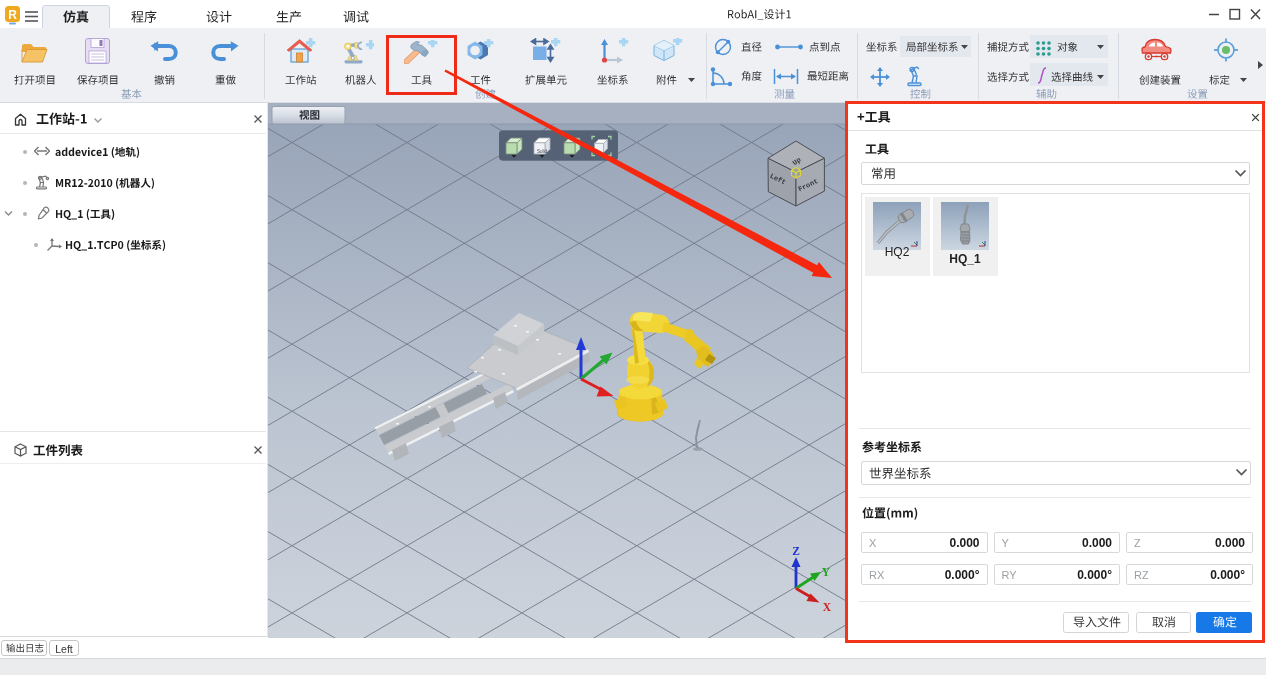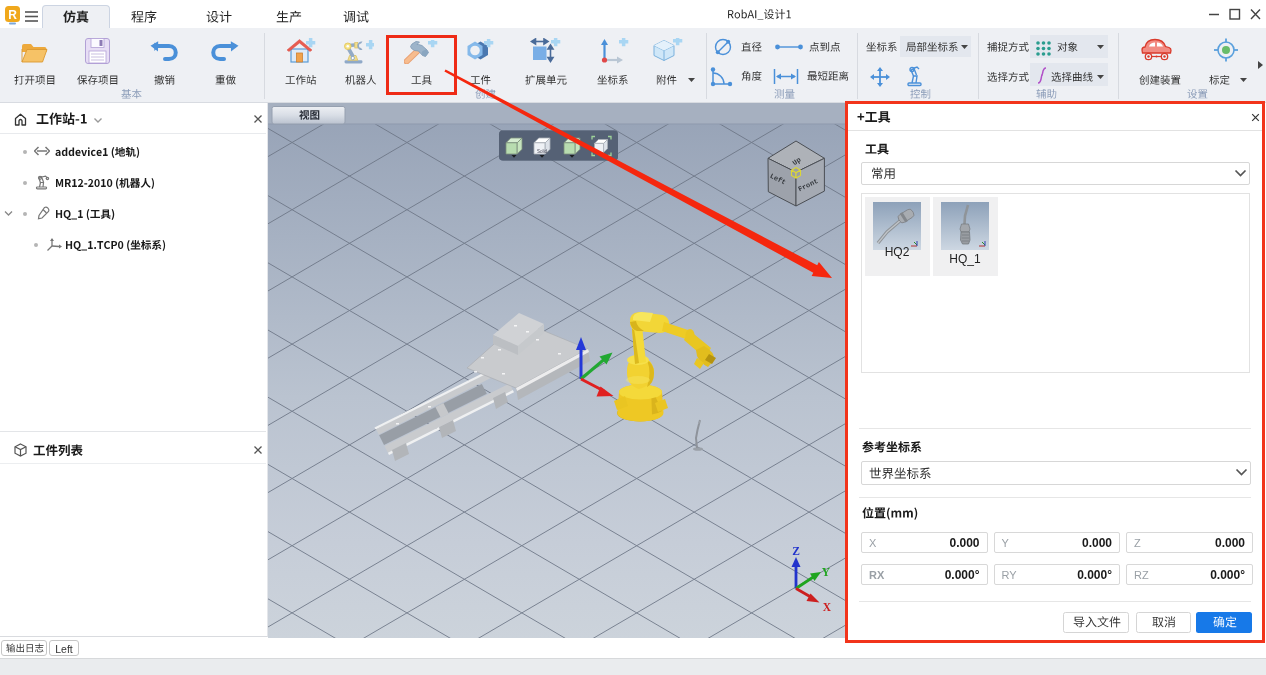--- a/index.html
+++ b/index.html
@@ -661,41 +661,41 @@
 <path d="M20.5 22 h7 l1.5 5 l-1 3 h-8 l-1 -3 z" fill="#a3a7ac" stroke="#74787d" stroke-width="0.7"></path>
 <path d="M20 30 h8.5 l0.5 8 l-1.5 4 h-6 l-2 -4 z" fill="#999da2" stroke="#6e7277" stroke-width="0.7"></path>
 <path d="M21 33 h7 M20.8 36 h7.4 M21 39 h7" stroke="#777b80" stroke-width="0.8"></path>
 <g stroke-width="1">
         <line x1="38" y1="44" x2="44" y2="44" stroke="#b03030"></line>
         <line x1="41" y1="40" x2="44" y2="43" stroke="#2a8a2a"></line>
         <line x1="44" y1="39" x2="44" y2="44" stroke="#3040b0"></line>
       </g>
 </svg>
   </div>
-<div style="position:absolute;left:965px;top:258.5px;transform:translate(-50%,-50%);font-family:'Liberation Sans',sans-serif;font-size:12px;font-weight:400;color:#222;letter-spacing:normal;white-space:nowrap;z-index:13">HQ_1</div>
+<div style="position:absolute;left:965px;top:258.5px;transform:translate(-50%,-50%);font-family:'Liberation Sans',sans-serif;font-size:12px;font-weight:700;color:#222;letter-spacing:normal;white-space:nowrap;z-index:13">HQ_1</div>
 <div class="abs" style="left:859px;top:428px;width:392px;height:1px;background:#e6e6e6;z-index:11"></div>
 <svg style="position:absolute;left:861.0px;top:437.6px;z-index:11" width="62" height="20" viewBox="0 0 62 20">
     <path fill="#1a1a1a" transform="translate(1,13.4)" d="M7.3 -3.4C6.3 -2.7 4.4 -2.2 2.7 -2.0C3.0 -1.7 3.3 -1.2 3.5 -0.9C5.3 -1.2 7.3 -1.8 8.5 -2.8ZM8.8 -2.2C7.4 -0.9 4.7 -0.4 1.9 -0.2C2.1 0.2 2.4 0.7 2.6 1.1C5.7 0.7 8.4 0.0 10.1 -1.5ZM2.1 -6.9C2.4 -7.0 2.8 -7.0 4.3 -7.1C4.2 -6.9 4.1 -6.6 4.0 -6.4H0.6V-5.1H3.0C2.3 -4.3 1.4 -3.6 0.3 -3.1C0.6 -2.9 1.1 -2.3 1.4 -2.0C2.1 -2.4 2.7 -2.8 3.3 -3.3C3.5 -3.1 3.7 -2.9 3.8 -2.7C5.0 -3.0 6.5 -3.5 7.6 -4.1L6.4 -4.7C5.8 -4.4 4.8 -4.1 3.9 -3.9C4.2 -4.3 4.6 -4.7 4.9 -5.1H7.2C8.1 -3.8 9.4 -2.7 10.8 -2.0C11.0 -2.4 11.4 -2.9 11.7 -3.2C10.7 -3.6 9.6 -4.3 8.9 -5.1H11.5V-6.4H5.6C5.7 -6.6 5.9 -6.9 6.0 -7.2L9.1 -7.3C9.3 -7.1 9.6 -6.8 9.7 -6.6L10.9 -7.5C10.3 -8.2 8.9 -9.2 7.8 -9.9L6.7 -9.2C7.0 -9.0 7.4 -8.7 7.8 -8.4L4.4 -8.3C5.1 -8.7 5.7 -9.2 6.3 -9.6L5.0 -10.3C4.1 -9.5 2.9 -8.8 2.6 -8.6C2.2 -8.4 1.9 -8.2 1.6 -8.2C1.8 -7.8 2.0 -7.2 2.1 -6.9Z M21.8 -9.7C21.4 -9.2 21.0 -8.7 20.5 -8.3V-9.0H18.1V-10.2H16.7V-9.0H13.8V-7.8H16.7V-6.8H12.8V-5.6H17.1C15.6 -4.7 14.0 -4.0 12.4 -3.4C12.6 -3.1 12.9 -2.4 13.0 -2.1C14.0 -2.5 15.0 -3.0 15.9 -3.5C15.6 -2.8 15.3 -2.1 15.0 -1.6H20.1C20.0 -0.9 19.8 -0.5 19.6 -0.3C19.4 -0.2 19.3 -0.2 19.0 -0.2C18.6 -0.2 17.7 -0.3 16.8 -0.3C17.1 0.0 17.3 0.6 17.3 1.0C18.2 1.1 19.0 1.1 19.4 1.0C20.0 1.0 20.4 0.9 20.7 0.6C21.2 0.2 21.4 -0.6 21.7 -2.2C21.8 -2.4 21.8 -2.8 21.8 -2.8H17.1L17.5 -3.6H22.1V-4.7H18.0C18.5 -5.0 18.9 -5.3 19.3 -5.6H23.3V-6.8H20.8C21.6 -7.5 22.3 -8.3 22.9 -9.1ZM18.1 -6.8V-7.8H20.0C19.6 -7.5 19.2 -7.1 18.8 -6.8Z M32.5 -9.6C32.2 -8.1 31.6 -6.7 30.7 -5.8V-10.1H29.2V-3.8H25.4V-2.4H29.2V-0.7H24.6V0.6H35.5V-0.7H30.7V-2.4H34.6V-3.8H30.7V-5.1C31.0 -4.9 31.3 -4.6 31.5 -4.4C32.0 -4.9 32.4 -5.5 32.8 -6.1C33.5 -5.5 34.2 -4.7 34.5 -4.2L35.5 -5.3C35.1 -5.8 34.2 -6.7 33.4 -7.4C33.6 -8.0 33.8 -8.7 34.0 -9.4ZM26.6 -9.7C26.2 -7.8 25.5 -6.2 24.3 -5.2C24.7 -5.0 25.2 -4.5 25.5 -4.2C26.1 -4.7 26.5 -5.4 27.0 -6.3C27.5 -5.7 27.9 -5.1 28.2 -4.7L29.2 -5.7C28.8 -6.3 28.1 -7.0 27.5 -7.6C27.7 -8.2 27.9 -8.8 28.0 -9.5Z M41.6 -9.5V-8.1H46.9V-9.5ZM45.3 -3.8C45.8 -2.5 46.3 -0.9 46.4 0.0L47.7 -0.4C47.5 -1.4 47.0 -3.0 46.5 -4.2ZM41.6 -4.1C41.3 -2.9 40.8 -1.6 40.2 -0.8C40.5 -0.6 41.1 -0.2 41.3 -0.0C41.9 -0.9 42.5 -2.4 42.9 -3.8ZM41.1 -6.6V-5.2H43.4V-0.6C43.4 -0.5 43.4 -0.5 43.2 -0.5C43.0 -0.5 42.5 -0.4 42.1 -0.5C42.3 -0.0 42.4 0.6 42.5 1.0C43.3 1.0 43.9 1.0 44.3 0.7C44.8 0.5 44.9 0.1 44.9 -0.6V-5.2H47.6V-6.6ZM38.1 -10.2V-7.8H36.4V-6.5H37.8C37.5 -5.1 36.9 -3.6 36.2 -2.7C36.4 -2.3 36.8 -1.7 36.9 -1.3C37.4 -1.9 37.8 -2.9 38.1 -3.9V1.1H39.5V-4.6C39.8 -4.1 40.2 -3.6 40.3 -3.2L41.1 -4.3C40.9 -4.6 39.9 -5.9 39.5 -6.2V-6.5H40.9V-7.8H39.5V-10.2Z M50.9 -2.6C50.3 -1.8 49.4 -1.0 48.5 -0.5C48.8 -0.3 49.4 0.2 49.7 0.4C50.6 -0.2 51.7 -1.2 52.4 -2.1ZM55.4 -1.9C56.4 -1.2 57.5 -0.2 58.1 0.4L59.4 -0.4C58.7 -1.1 57.5 -2.0 56.6 -2.7ZM55.7 -5.3C55.9 -5.1 56.2 -4.8 56.4 -4.6L52.8 -4.3C54.3 -5.1 55.9 -6.1 57.3 -7.2L56.3 -8.1C55.7 -7.7 55.1 -7.2 54.6 -6.8L52.2 -6.7C52.9 -7.2 53.6 -7.8 54.2 -8.4C55.7 -8.5 57.2 -8.7 58.5 -9.0L57.4 -10.2C55.4 -9.7 52.1 -9.4 49.1 -9.3C49.2 -9.0 49.4 -8.4 49.5 -8.1C50.3 -8.1 51.3 -8.1 52.2 -8.2C51.6 -7.6 50.9 -7.2 50.7 -7.0C50.3 -6.8 50.0 -6.6 49.8 -6.6C49.9 -6.2 50.1 -5.6 50.2 -5.3C50.4 -5.4 50.8 -5.5 52.7 -5.6C51.9 -5.2 51.3 -4.8 50.9 -4.7C50.2 -4.3 49.7 -4.1 49.2 -4.0C49.4 -3.6 49.6 -3.0 49.6 -2.7C50.0 -2.9 50.6 -3.0 53.3 -3.2V-0.5C53.3 -0.4 53.3 -0.4 53.1 -0.3C52.9 -0.3 52.1 -0.3 51.5 -0.4C51.7 0.0 52.0 0.6 52.0 1.0C52.9 1.0 53.6 1.0 54.1 0.8C54.6 0.6 54.8 0.2 54.8 -0.5V-3.3L57.3 -3.5C57.6 -3.1 57.8 -2.7 58.0 -2.4L59.1 -3.1C58.7 -3.9 57.7 -5.0 56.8 -5.9Z"></path>
   </svg>
 <div class="abs" style="left:861px;top:461px;width:390px;height:24px;background:#fff;border:1px solid #d7d7d7;border-radius:2px;z-index:11"></div>
 <svg style="position:absolute;left:868.0px;top:463.5px;z-index:11" width="64" height="20" viewBox="0 0 64 20">
     <path fill="#333" transform="translate(1,14.0)" d="M5.7 -10.4V-7.4H3.4V-10.2H2.5V-7.4H0.6V-6.5H2.5V0.2H11.5V-0.7H3.4V-6.5H5.7V-2.5H10.0V-6.5H11.9V-7.4H10.0V-10.3H9.0V-7.4H6.7V-10.4ZM9.0 -6.5V-3.4H6.7V-6.5Z M16.4 -3.4V-2.7C16.4 -1.7 16.2 -0.5 14.0 0.3C14.2 0.5 14.5 0.8 14.6 1.1C17.1 0.1 17.4 -1.4 17.4 -2.6V-3.4ZM15.4 -7.2H18.3V-5.9H15.4ZM19.2 -7.2H22.1V-5.9H19.2ZM15.4 -9.3H18.3V-8.0H15.4ZM19.2 -9.3H22.1V-8.0H19.2ZM20.4 -3.4V1.0H21.3V-3.4C22.1 -2.8 23.0 -2.4 23.9 -2.1C24.0 -2.4 24.3 -2.7 24.5 -2.9C23.0 -3.3 21.5 -4.1 20.6 -5.1H23.1V-10.1H14.5V-5.1H17.0C16.0 -4.1 14.5 -3.2 13.1 -2.8C13.3 -2.6 13.6 -2.3 13.7 -2.1C15.3 -2.6 17.1 -3.8 18.1 -5.1H19.5C20.0 -4.5 20.6 -3.9 21.3 -3.4Z M34.2 -9.9C33.8 -8.0 33.0 -6.3 31.7 -5.3V-10.4H30.8V-3.7H26.6V-2.8H30.8V-0.4H25.7V0.5H36.9V-0.4H31.7V-2.8H36.0V-3.7H31.7V-5.2C31.9 -5.0 32.2 -4.7 32.4 -4.6C33.0 -5.1 33.6 -5.9 34.0 -6.8C34.9 -5.9 35.7 -5.0 36.2 -4.3L36.9 -5.0C36.3 -5.7 35.3 -6.7 34.4 -7.6C34.7 -8.2 34.9 -9.0 35.1 -9.7ZM28.1 -9.9C27.6 -7.8 26.8 -6.0 25.5 -4.9C25.7 -4.8 26.1 -4.5 26.2 -4.3C26.9 -5.0 27.6 -5.8 28.0 -6.9C28.7 -6.2 29.4 -5.4 29.8 -4.9L30.4 -5.6C30.0 -6.1 29.1 -7.0 28.4 -7.7C28.6 -8.3 28.8 -9.0 29.0 -9.8Z M43.3 -9.6V-8.7H48.8V-9.6ZM47.2 -4.1C47.8 -2.8 48.4 -1.2 48.6 -0.2L49.5 -0.5C49.2 -1.5 48.6 -3.1 48.0 -4.3ZM43.6 -4.3C43.3 -3.0 42.8 -1.6 42.0 -0.7C42.3 -0.6 42.6 -0.4 42.8 -0.2C43.5 -1.2 44.1 -2.6 44.5 -4.1ZM42.8 -6.6V-5.7H45.5V-0.2C45.5 -0.1 45.4 -0.0 45.2 0.0C45.0 0.0 44.5 0.0 43.8 -0.0C43.9 0.3 44.1 0.7 44.1 1.0C45.0 1.0 45.6 0.9 45.9 0.8C46.3 0.6 46.4 0.3 46.4 -0.2V-5.7H49.5V-6.6ZM40.0 -10.5V-7.9H38.1V-7.0H39.8C39.4 -5.4 38.6 -3.6 37.8 -2.7C38.0 -2.5 38.2 -2.1 38.3 -1.8C39.0 -2.6 39.6 -3.9 40.0 -5.3V1.0H41.0V-5.6C41.4 -4.9 41.9 -4.2 42.1 -3.8L42.6 -4.5C42.4 -4.9 41.3 -6.2 41.0 -6.6V-7.0H42.6V-7.9H41.0V-10.5Z M53.6 -2.8C52.9 -1.9 51.9 -1.0 50.9 -0.4C51.1 -0.2 51.5 0.1 51.7 0.2C52.6 -0.4 53.8 -1.5 54.5 -2.5ZM58.0 -2.4C59.0 -1.6 60.3 -0.4 60.9 0.3L61.7 -0.3C61.0 -1.0 59.7 -2.1 58.7 -2.9ZM58.3 -5.6C58.6 -5.2 59.0 -4.9 59.3 -4.5L53.8 -4.2C55.7 -5.1 57.6 -6.2 59.5 -7.7L58.7 -8.2C58.1 -7.7 57.4 -7.2 56.8 -6.8L53.7 -6.6C54.6 -7.3 55.5 -8.1 56.3 -9.0C58.0 -9.1 59.5 -9.3 60.7 -9.6L60.0 -10.4C58.0 -9.9 54.4 -9.6 51.3 -9.4C51.4 -9.2 51.5 -8.8 51.6 -8.6C52.7 -8.7 53.9 -8.7 55.0 -8.8C54.2 -8.0 53.3 -7.2 53.0 -7.0C52.6 -6.7 52.3 -6.6 52.0 -6.5C52.1 -6.3 52.3 -5.9 52.3 -5.7C52.5 -5.8 52.9 -5.8 55.5 -6.0C54.4 -5.3 53.5 -4.8 53.1 -4.6C52.3 -4.2 51.7 -4.0 51.3 -3.9C51.4 -3.7 51.6 -3.2 51.6 -3.1C52.0 -3.2 52.5 -3.3 55.9 -3.5V-0.2C55.9 -0.1 55.9 -0.1 55.6 -0.1C55.4 -0.0 54.8 -0.0 54.0 -0.1C54.1 0.2 54.3 0.6 54.4 0.9C55.3 0.9 55.9 0.9 56.3 0.7C56.7 0.6 56.8 0.3 56.8 -0.2V-3.6L60.0 -3.8C60.3 -3.4 60.6 -3.0 60.8 -2.7L61.6 -3.2C61.1 -3.9 60.0 -5.1 59.0 -5.9Z"></path>
   </svg>
 <svg class="abs" style="left:1235px;top:468px;z-index:11" width="13" height="9" viewBox="0 0 13 9">
     <path d="M1.5 1.5l5 5 5-5" fill="none" stroke="#555" stroke-width="1.7"></path>
   </svg>
 <div class="abs" style="left:859px;top:497px;width:392px;height:1px;background:#e6e6e6;z-index:11"></div>
 <svg style="position:absolute;left:861.0px;top:504.1px;z-index:11" width="58" height="20" viewBox="0 0 58 20">
     <path fill="#1a1a1a" transform="translate(1,13.4)" d="M5.1 -6.1C5.4 -4.5 5.7 -2.4 5.8 -1.1L7.2 -1.5C7.1 -2.7 6.7 -4.8 6.4 -6.4ZM6.6 -10.0C6.8 -9.5 7.1 -8.7 7.2 -8.2H4.4V-6.8H11.1V-8.2H7.4L8.6 -8.5C8.5 -9.0 8.2 -9.8 8.0 -10.4ZM3.9 -0.8V0.6H11.5V-0.8H9.4C9.9 -2.3 10.3 -4.4 10.6 -6.2L9.1 -6.4C8.9 -4.7 8.5 -2.4 8.1 -0.8ZM3.1 -10.2C2.5 -8.4 1.5 -6.7 0.4 -5.6C0.6 -5.3 1.0 -4.5 1.1 -4.1C1.4 -4.4 1.6 -4.7 1.9 -5.1V1.1H3.3V-7.3C3.8 -8.1 4.2 -8.9 4.5 -9.7Z M20.0 -8.8H21.4V-8.1H20.0ZM17.3 -8.8H18.7V-8.1H17.3ZM14.6 -8.8H16.0V-8.1H14.6ZM14.0 -5.1V-0.3H12.6V0.8H23.4V-0.3H22.0V-5.1H18.3L18.4 -5.6H23.1V-6.6H18.6L18.7 -7.1H22.8V-9.8H13.3V-7.1H17.2L17.1 -6.6H12.8V-5.6H17.0L17.0 -5.1ZM15.4 -0.3V-0.7H20.5V-0.3ZM15.4 -3.1H20.5V-2.6H15.4ZM15.4 -3.8V-4.3H20.5V-3.8ZM15.4 -1.9H20.5V-1.5H15.4Z M26.8 2.4 27.9 2.0C26.9 0.2 26.4 -1.8 26.4 -3.8C26.4 -5.7 26.9 -7.8 27.9 -9.5L26.8 -10.0C25.7 -8.1 25.0 -6.2 25.0 -3.8C25.0 -1.4 25.7 0.6 26.8 2.4Z M29.5 0.0H31.2V-4.6C31.7 -5.1 32.1 -5.4 32.5 -5.4C33.2 -5.4 33.5 -5.0 33.5 -4.0V0.0H35.2V-4.6C35.7 -5.1 36.1 -5.4 36.5 -5.4C37.2 -5.4 37.5 -5.0 37.5 -4.0V0.0H39.2V-4.2C39.2 -5.9 38.6 -6.9 37.1 -6.9C36.3 -6.9 35.6 -6.4 35.0 -5.7C34.7 -6.5 34.1 -6.9 33.2 -6.9C32.3 -6.9 31.7 -6.4 31.1 -5.8H31.1L30.9 -6.7H29.5Z M41.1 0.0H42.8V-4.6C43.3 -5.1 43.7 -5.4 44.1 -5.4C44.7 -5.4 45.0 -5.0 45.0 -4.0V0.0H46.8V-4.6C47.3 -5.1 47.7 -5.4 48.1 -5.4C48.7 -5.4 49.0 -5.0 49.0 -4.0V0.0H50.8V-4.2C50.8 -5.9 50.1 -6.9 48.7 -6.9C47.8 -6.9 47.2 -6.4 46.6 -5.7C46.2 -6.5 45.7 -6.9 44.7 -6.9C43.8 -6.9 43.2 -6.4 42.7 -5.8H42.6L42.5 -6.7H41.1Z M53.4 2.4C54.5 0.6 55.2 -1.4 55.2 -3.8C55.2 -6.2 54.5 -8.1 53.4 -10.0L52.3 -9.5C53.3 -7.8 53.8 -5.7 53.8 -3.8C53.8 -1.8 53.3 0.2 52.3 2.0Z"></path>
   </svg>
 <div class="abs" style="left:861px;top:531.5px;width:126.5px;height:21px;border:1px solid #d8d8d8;border-radius:2px;z-index:11"></div>
 <div style="position:absolute;left:869px;top:542.5px;transform:translateY(-50%);font-family:'Liberation Sans',sans-serif;font-size:11px;font-weight:400;color:#9aa0a6;letter-spacing:normal;white-space:nowrap;z-index:11">X</div>
 <div style="position:absolute;right:286.5px;top:542.5px;transform:translateY(-50%);font-family:'Liberation Sans',sans-serif;font-size:12px;font-weight:bold;color:#1a1a1a;letter-spacing:normal;white-space:nowrap;z-index:11">0.000</div>
 <div class="abs" style="left:861px;top:564px;width:126.5px;height:21px;border:1px solid #d8d8d8;border-radius:2px;z-index:11"></div>
-<div style="position:absolute;left:869px;top:575px;transform:translateY(-50%);font-family:'Liberation Sans',sans-serif;font-size:11px;font-weight:700;color:#9aa0a6;letter-spacing:normal;white-space:nowrap;z-index:11">RX</div>
+<div style="position:absolute;left:869px;top:575px;transform:translateY(-50%);font-family:'Liberation Sans',sans-serif;font-size:11px;font-weight:400;color:#9aa0a6;letter-spacing:normal;white-space:nowrap;z-index:11">RX</div>
 <div style="position:absolute;right:286.5px;top:575px;transform:translateY(-50%);font-family:'Liberation Sans',sans-serif;font-size:12px;font-weight:bold;color:#1a1a1a;letter-spacing:normal;white-space:nowrap;z-index:11">0.000°</div>
 <div class="abs" style="left:993.5px;top:531.5px;width:126.5px;height:21px;border:1px solid #d8d8d8;border-radius:2px;z-index:11"></div>
 <div style="position:absolute;left:1001.5px;top:542.5px;transform:translateY(-50%);font-family:'Liberation Sans',sans-serif;font-size:11px;font-weight:400;color:#9aa0a6;letter-spacing:normal;white-space:nowrap;z-index:11">Y</div>
 <div style="position:absolute;right:154.0px;top:542.5px;transform:translateY(-50%);font-family:'Liberation Sans',sans-serif;font-size:12px;font-weight:bold;color:#1a1a1a;letter-spacing:normal;white-space:nowrap;z-index:11">0.000</div>
 <div class="abs" style="left:993.5px;top:564px;width:126.5px;height:21px;border:1px solid #d8d8d8;border-radius:2px;z-index:11"></div>
 <div style="position:absolute;left:1001.5px;top:575px;transform:translateY(-50%);font-family:'Liberation Sans',sans-serif;font-size:11px;font-weight:400;color:#9aa0a6;letter-spacing:normal;white-space:nowrap;z-index:11">RY</div>
 <div style="position:absolute;right:154.0px;top:575px;transform:translateY(-50%);font-family:'Liberation Sans',sans-serif;font-size:12px;font-weight:bold;color:#1a1a1a;letter-spacing:normal;white-space:nowrap;z-index:11">0.000°</div>
 <div class="abs" style="left:1126px;top:531.5px;width:127px;height:21px;border:1px solid #d8d8d8;border-radius:2px;z-index:11"></div>
 <div style="position:absolute;left:1134px;top:542.5px;transform:translateY(-50%);font-family:'Liberation Sans',sans-serif;font-size:11px;font-weight:400;color:#9aa0a6;letter-spacing:normal;white-space:nowrap;z-index:11">Z</div>
 <div style="position:absolute;right:21px;top:542.5px;transform:translateY(-50%);font-family:'Liberation Sans',sans-serif;font-size:12px;font-weight:bold;color:#1a1a1a;letter-spacing:normal;white-space:nowrap;z-index:11">0.000</div>

